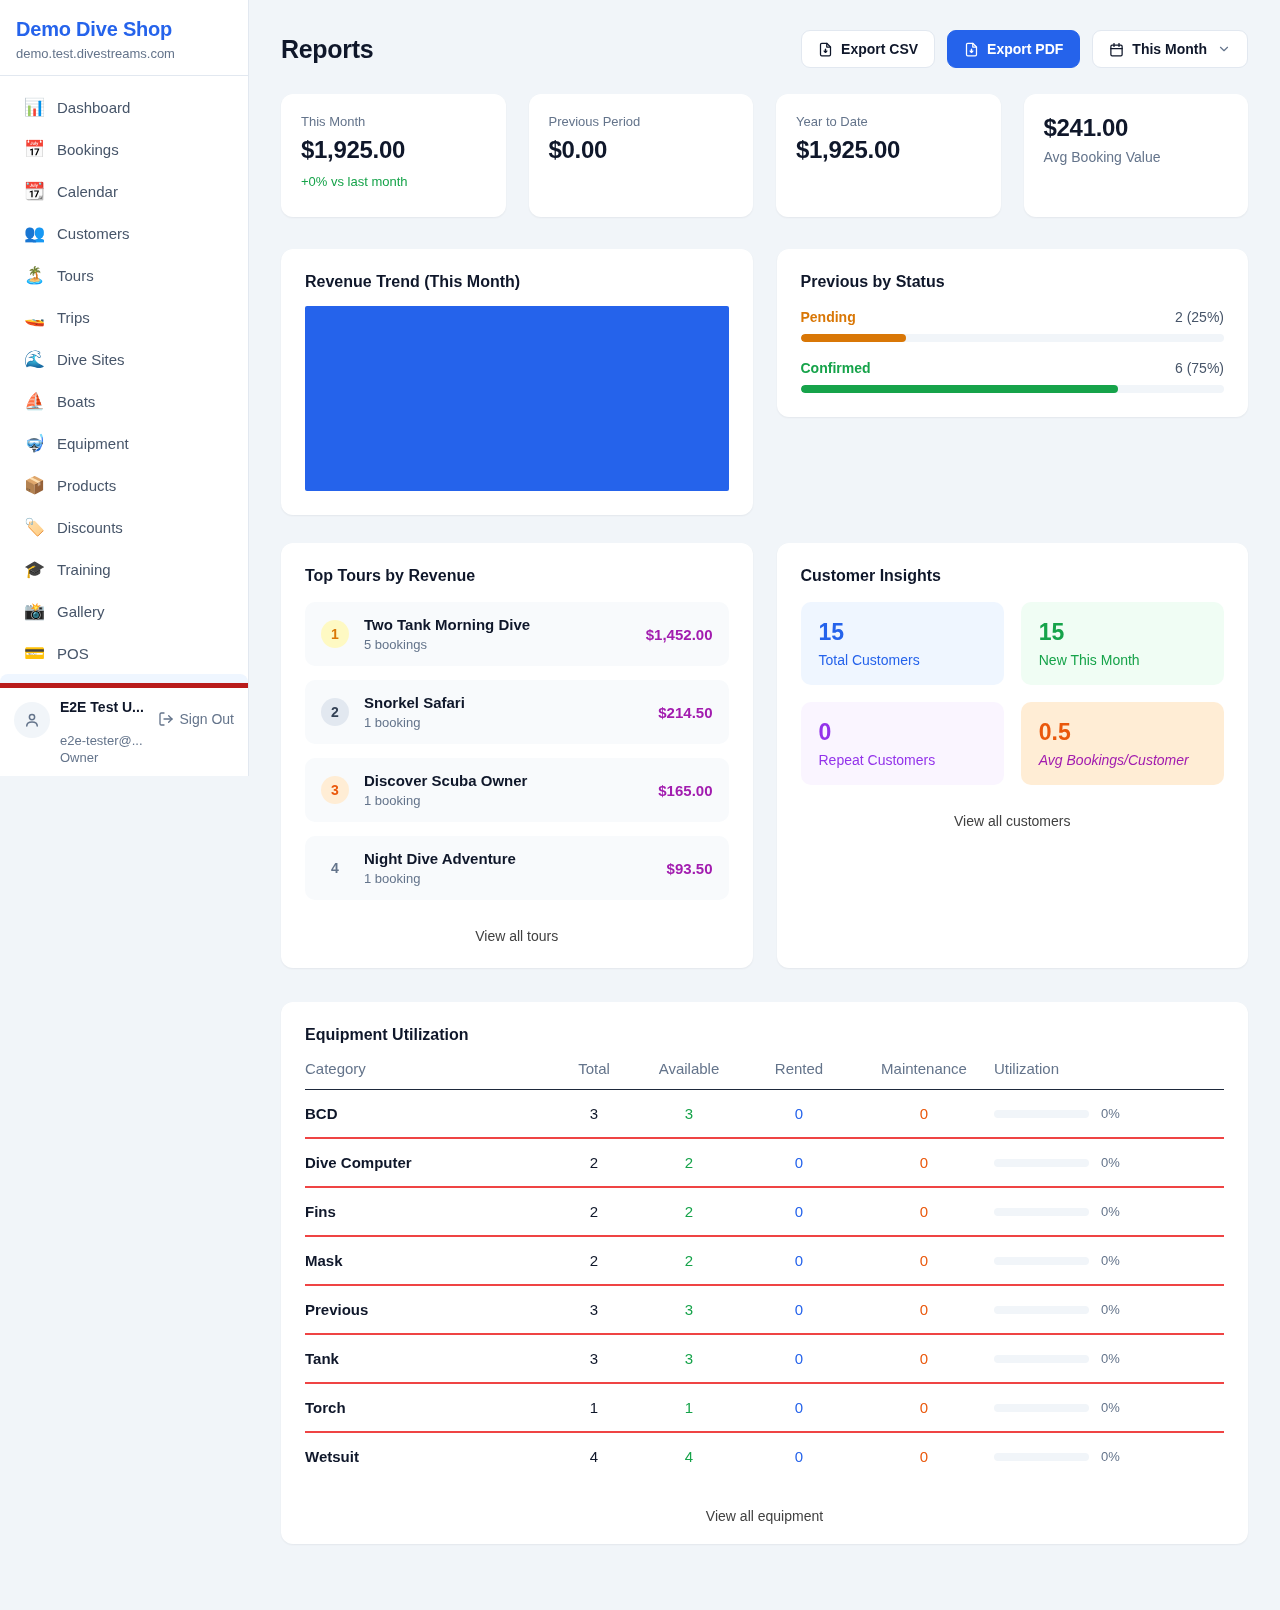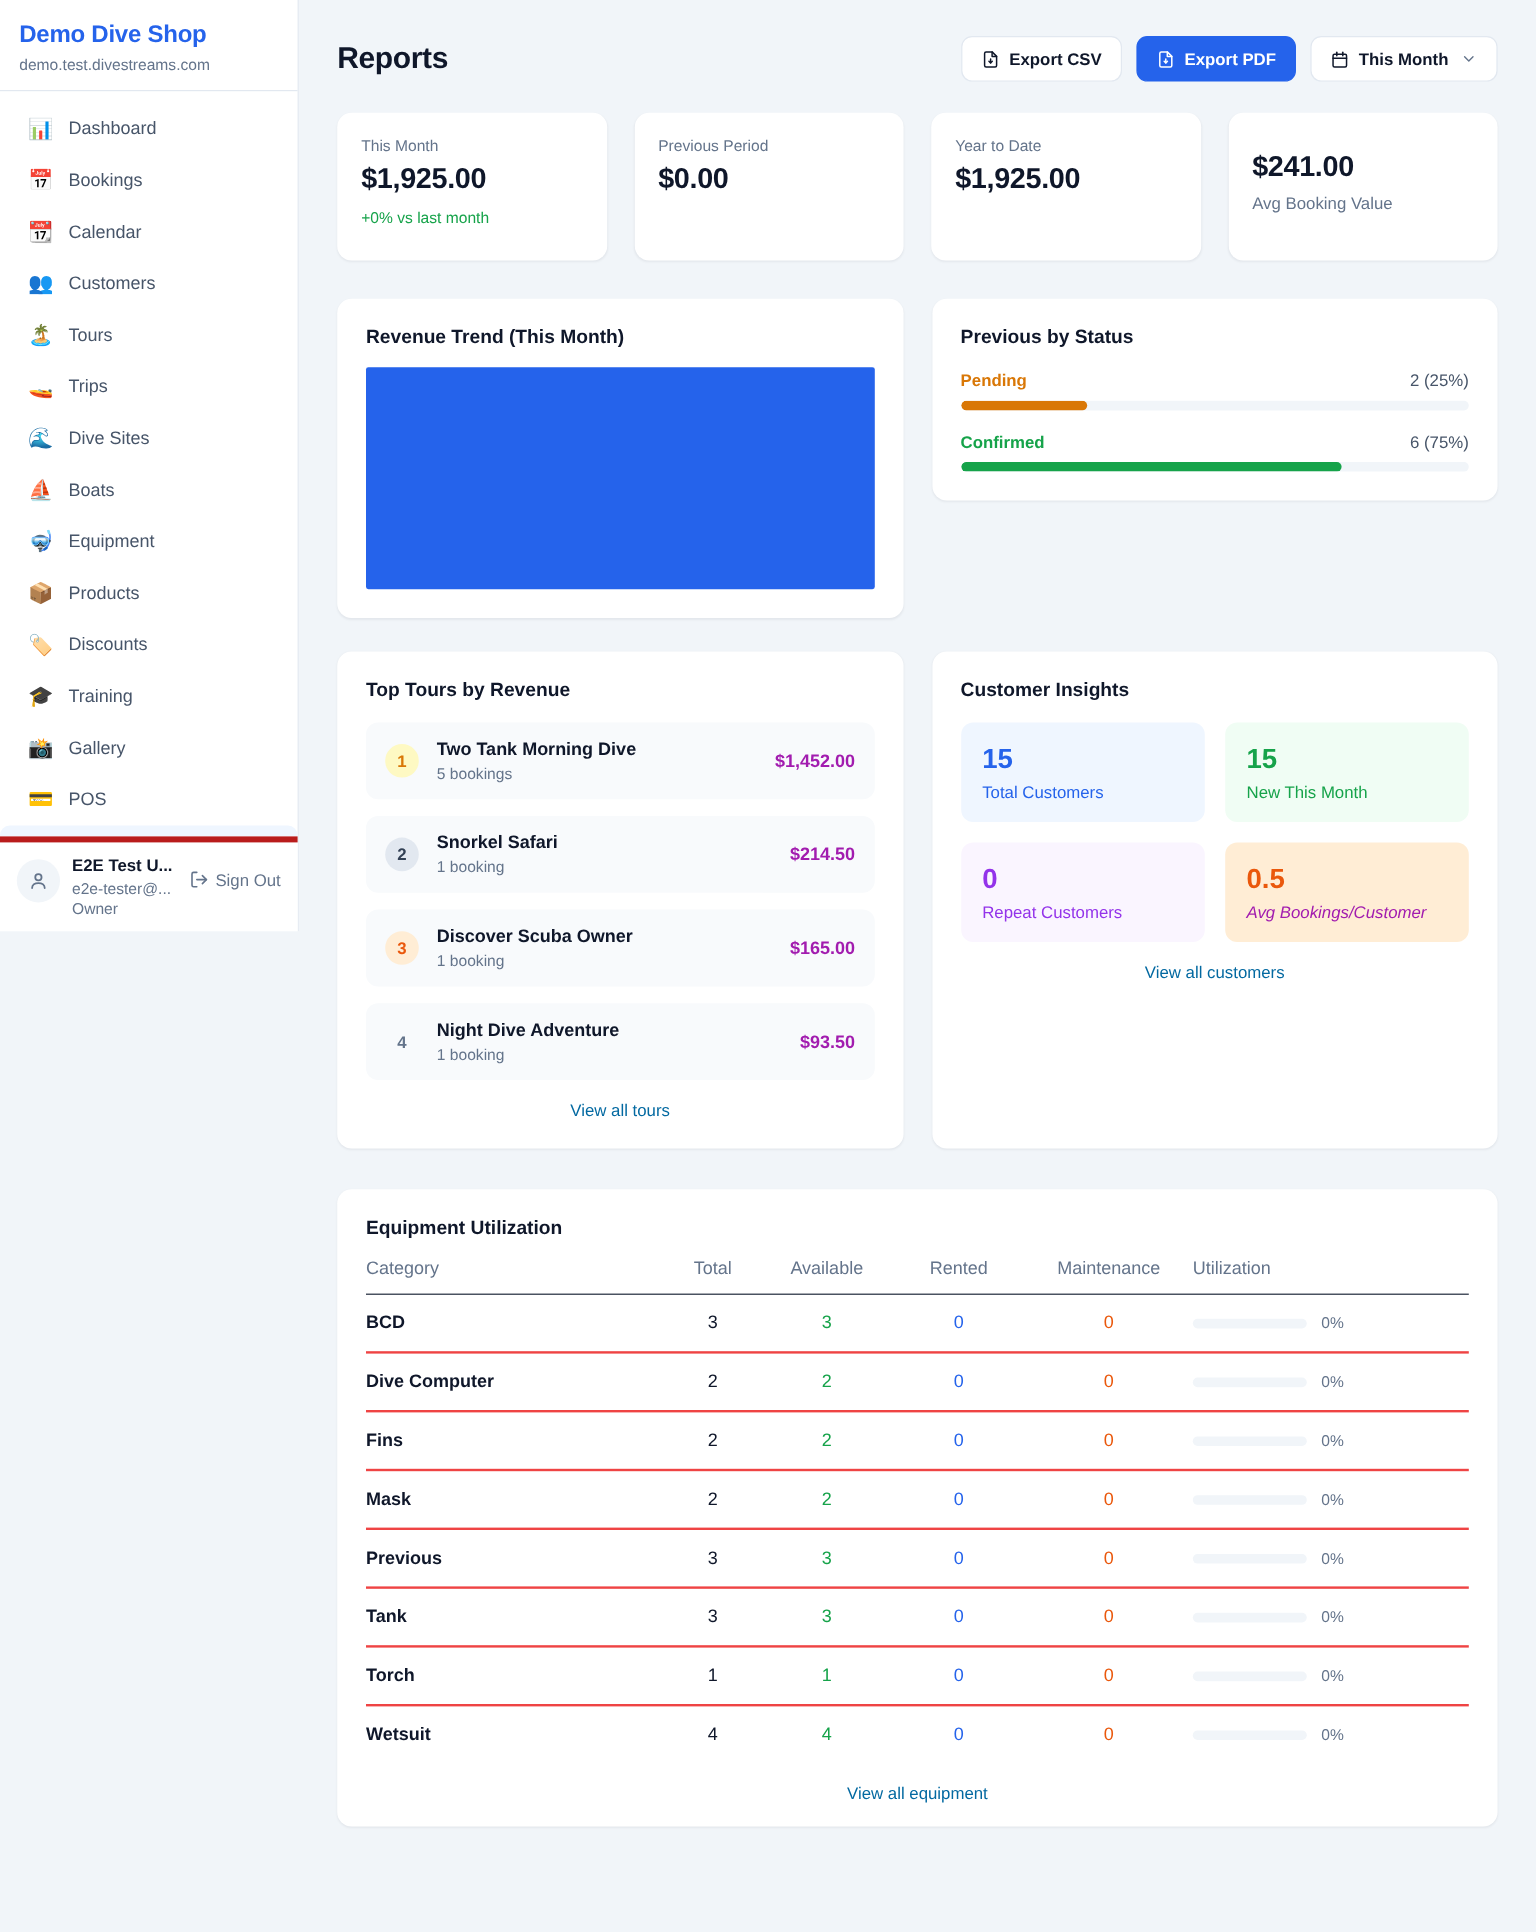--- a/index.html
+++ b/index.html
@@ -28,21 +28,21 @@
   .side-footer {
     border-top:5px solid #b91c1c; padding:11px 14px; background:#fff;
     display:flex; align-items:flex-start; gap:10px;
   }
   .avatar {
     width:36px; height:36px; border-radius:50%; background:#f1f5f9;
     display:flex; align-items:center; justify-content:center; flex:0 0 auto; margin-top:3px;
   }
   .user-info { flex:1; min-width:0; }
   .user-name { font-size:14px; font-weight:700; color:#0f172a; }
-  .user-email { font-size:13px; color:#64748b; margin-top:4px; }
+  .user-email { font-size:13px; color:#64748b; margin-top:18px; }
   .user-role { font-size:13px; color:#64748b; margin-top:2px; }
   .signout { display:flex; align-items:center; gap:6px; font-size:14px; color:#64748b; cursor:pointer; margin-top:12px; white-space:nowrap; }
 
   
   .main { margin-left:249px; padding:30px 32px 40px; }
   .header-row { display:flex; align-items:center; justify-content:space-between; margin-bottom:26px; }
   .page-title { font-size:25px; font-weight:800; letter-spacing:-.3px; }
   .header-actions { display:flex; gap:12px; }
   .btn {
     display:inline-flex; align-items:center; gap:8px; height:38px; padding:0 16px;
@@ -56,21 +56,21 @@
 
   .card { background:#fff; border-radius:12px; box-shadow:0 1px 2px rgba(15,23,42,.06); padding:24px; }
   .card-title { font-size:16px; font-weight:700; }
 
   .stats-grid { display:grid; grid-template-columns:repeat(4,1fr); gap:23px; margin-bottom:32px; }
   .stat-card { display:flex; flex-direction:column; padding:20px; min-height:123px; }
   .stat-label { font-size:13px; color:#64748b; }
   .stat-value { font-size:24px; font-weight:700; letter-spacing:-.3px; margin-top:7px; }
   .stat-sub { font-size:13px; color:#16a34a; font-weight:500; margin-top:10px; }
   .stat-sub:empty { display:none; }
-  .stat-card[data-variant="value-first"] .stat-value { order:1; margin-top:12px; }
+  .stat-card[data-variant="value-first"] .stat-value { order:1; margin-top:0; }
   .stat-card[data-variant="value-first"] .stat-label { order:2; font-size:14px; margin-top:7px; }
 
   .two-col { display:grid; grid-template-columns:1fr 1fr; gap:24px; }
   .row2 { align-items:start; margin-bottom:28px; }
   .row3 { margin-bottom:34px; }
 
   .chart-block { margin-top:15px; height:185px; border-radius:2px; background:#2563eb; }
 
   .status-list { margin-top:18px; display:flex; flex-direction:column; gap:18px; }
   .status-head { display:flex; justify-content:space-between; align-items:center; margin-bottom:9px; font-size:14px; }
@@ -91,21 +91,21 @@
     font-size:14px; font-weight:600; color:#64748b;
   }
   .rank[data-rank="1"] { background:#fef9c3; color:#d97706; }
   .rank[data-rank="2"] { background:#e2e8f0; color:#334155; }
   .rank[data-rank="3"] { background:#ffedd5; color:#ea580c; }
   .tour-main { flex:1; min-width:0; }
   .tour-name { font-size:15px; font-weight:700; }
   .tour-bookings { font-size:13px; color:#64748b; margin-top:4px; }
   .tour-revenue { font-size:15px; font-weight:700; color:#a21caf; white-space:nowrap; }
 
-  .view-link { display:block; text-align:center; font-size:14px; color:#0369a1; margin-top:17px; text-decoration:none; cursor:pointer; }
+  .view-link { display:block; text-align:center; font-size:14px; color:#404040; margin-top:28px; text-decoration:none; cursor:pointer; }
 
   .tiles { margin-top:17px; display:grid; grid-template-columns:1fr 1fr; gap:17px; }
   .tile { border-radius:10px; padding:17px 18px; }
   .tile-value { font-size:23px; font-weight:700; }
   .tile-label { font-size:14px; font-weight:500; margin-top:6px; }
   .tile[data-tile="blue"]   { background:#eff6ff; } .tile[data-tile="blue"] .tile-value,  .tile[data-tile="blue"] .tile-label   { color:#2563eb; }
   .tile[data-tile="green"]  { background:#f0fdf4; } .tile[data-tile="green"] .tile-value, .tile[data-tile="green"] .tile-label  { color:#16a34a; }
   .tile[data-tile="purple"] { background:#faf5ff; } .tile[data-tile="purple"] .tile-value,.tile[data-tile="purple"] .tile-label { color:#9333ea; }
   .tile[data-tile="orange"] { background:#ffedd5; } .tile[data-tile="orange"] .tile-value { color:#ea580c; } .tile[data-tile="orange"] .tile-label { color:#a21caf;font-style:italic; }
 

